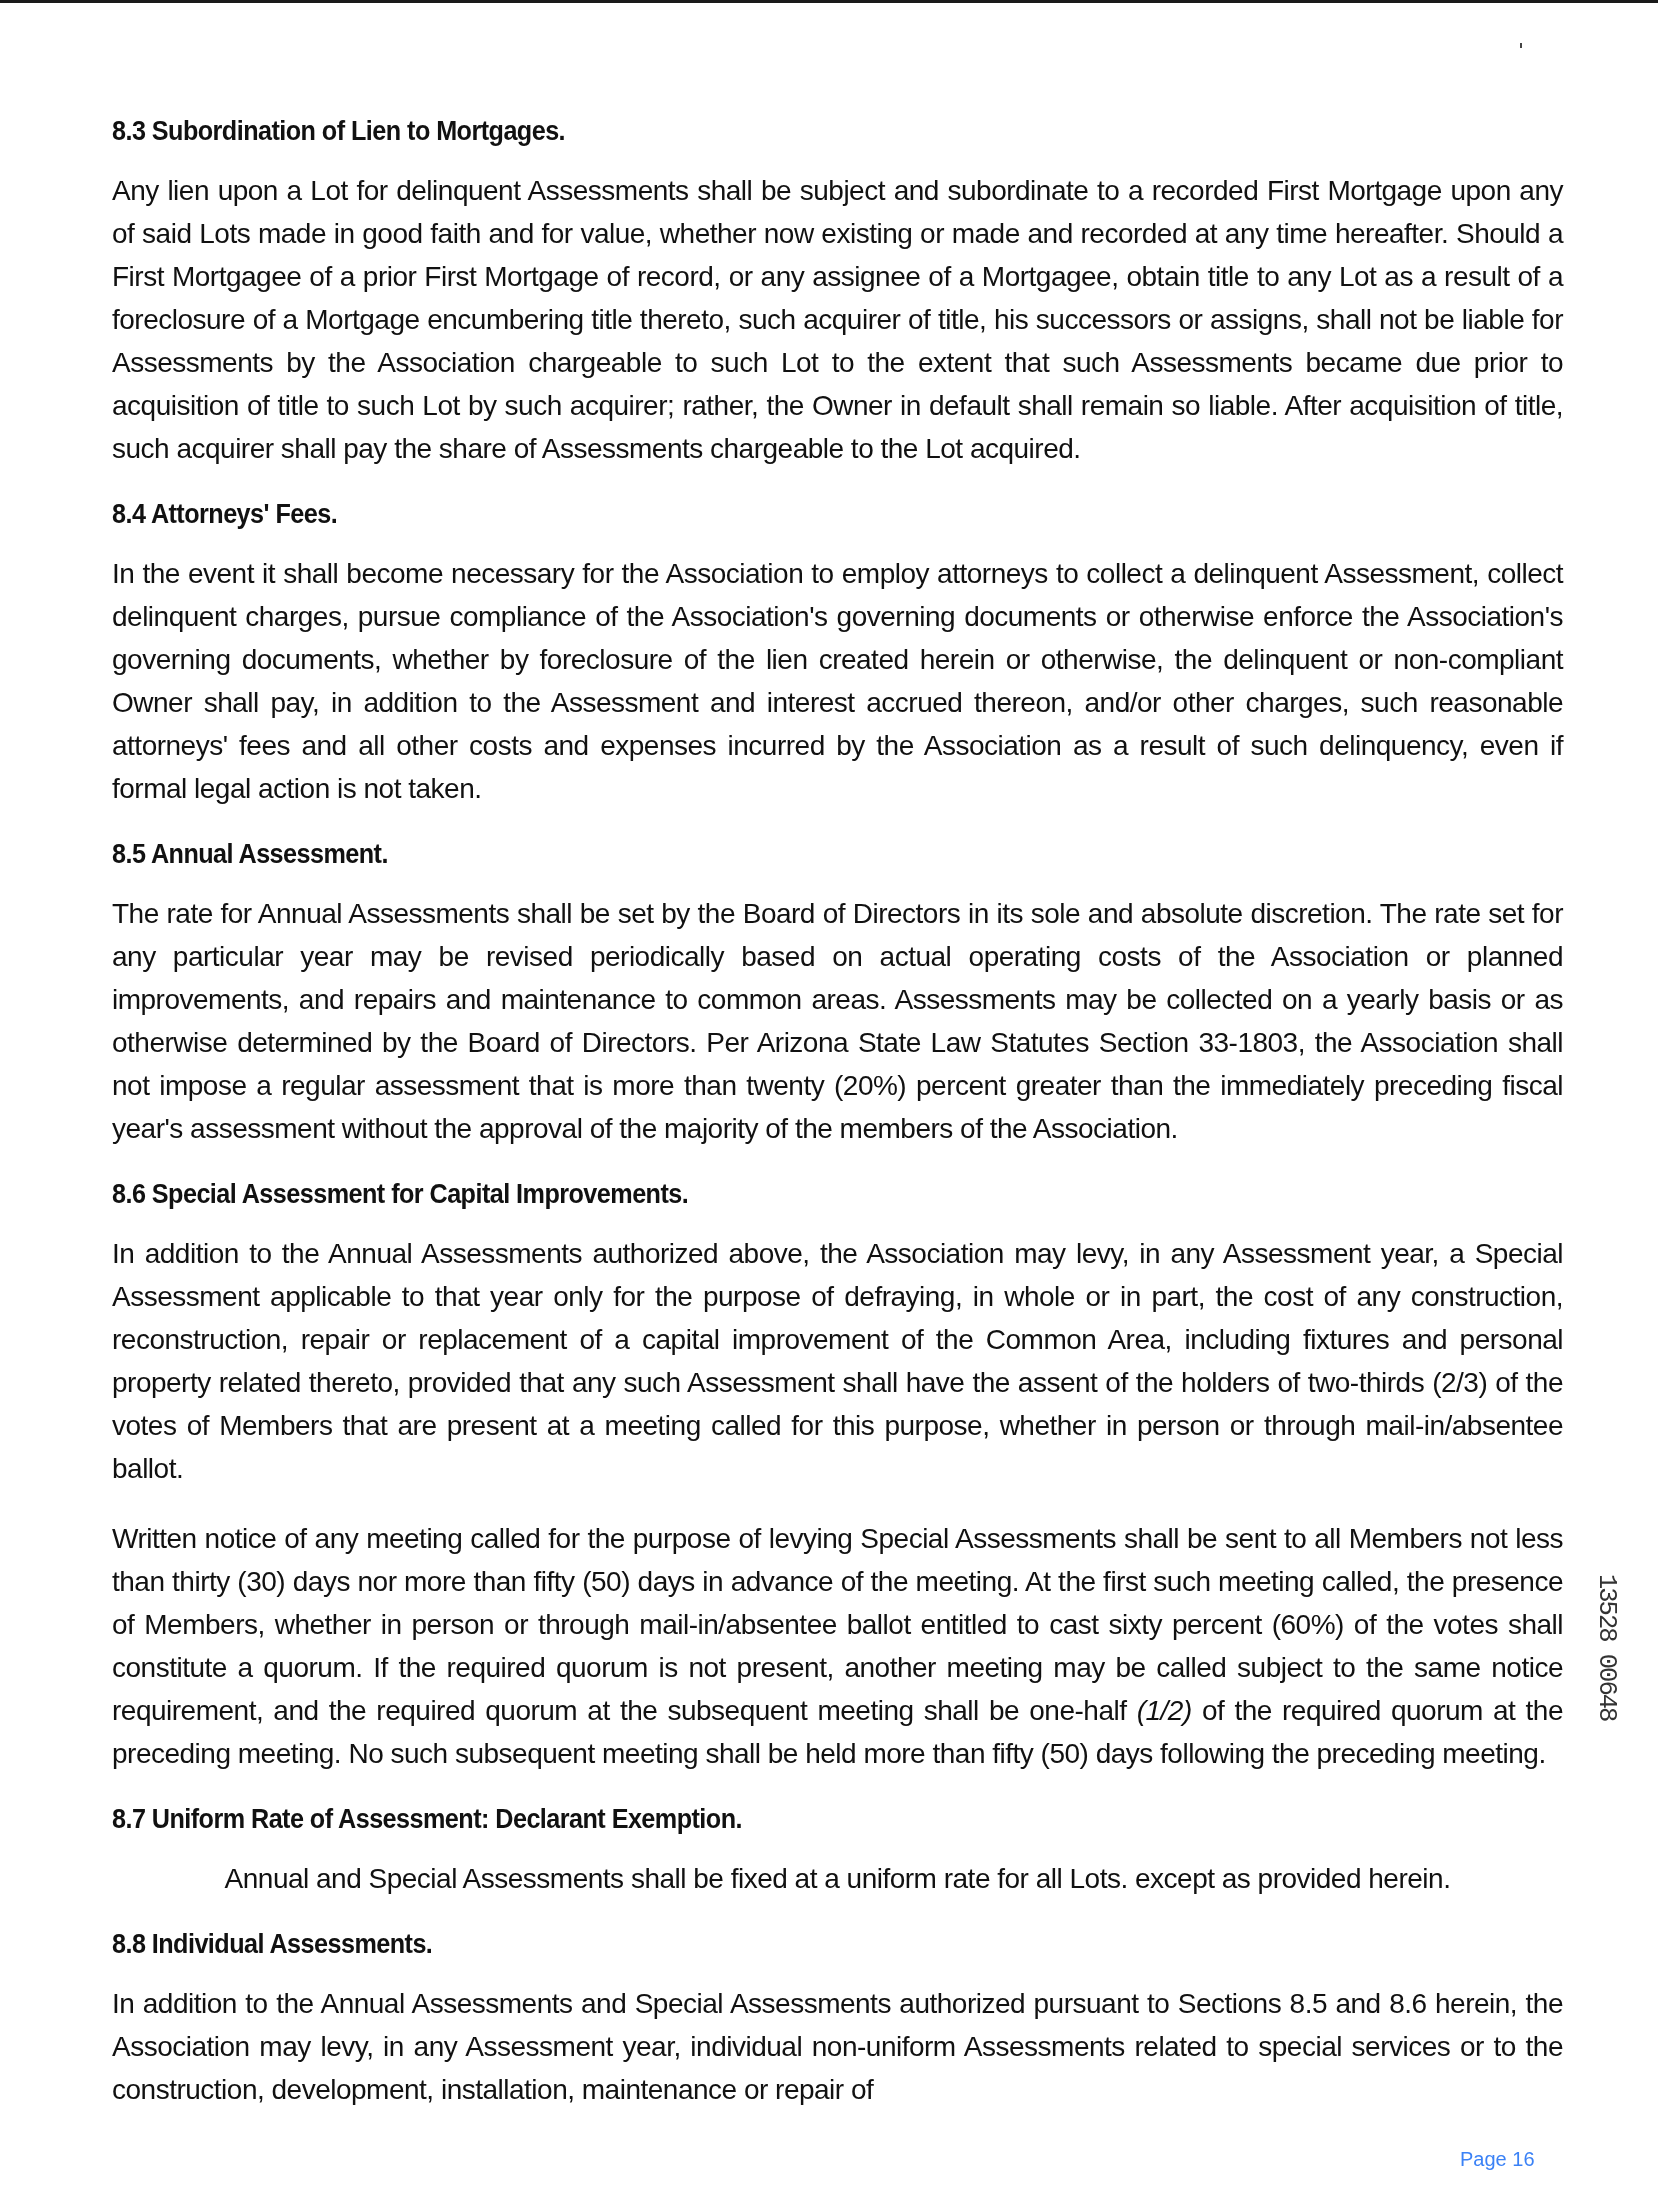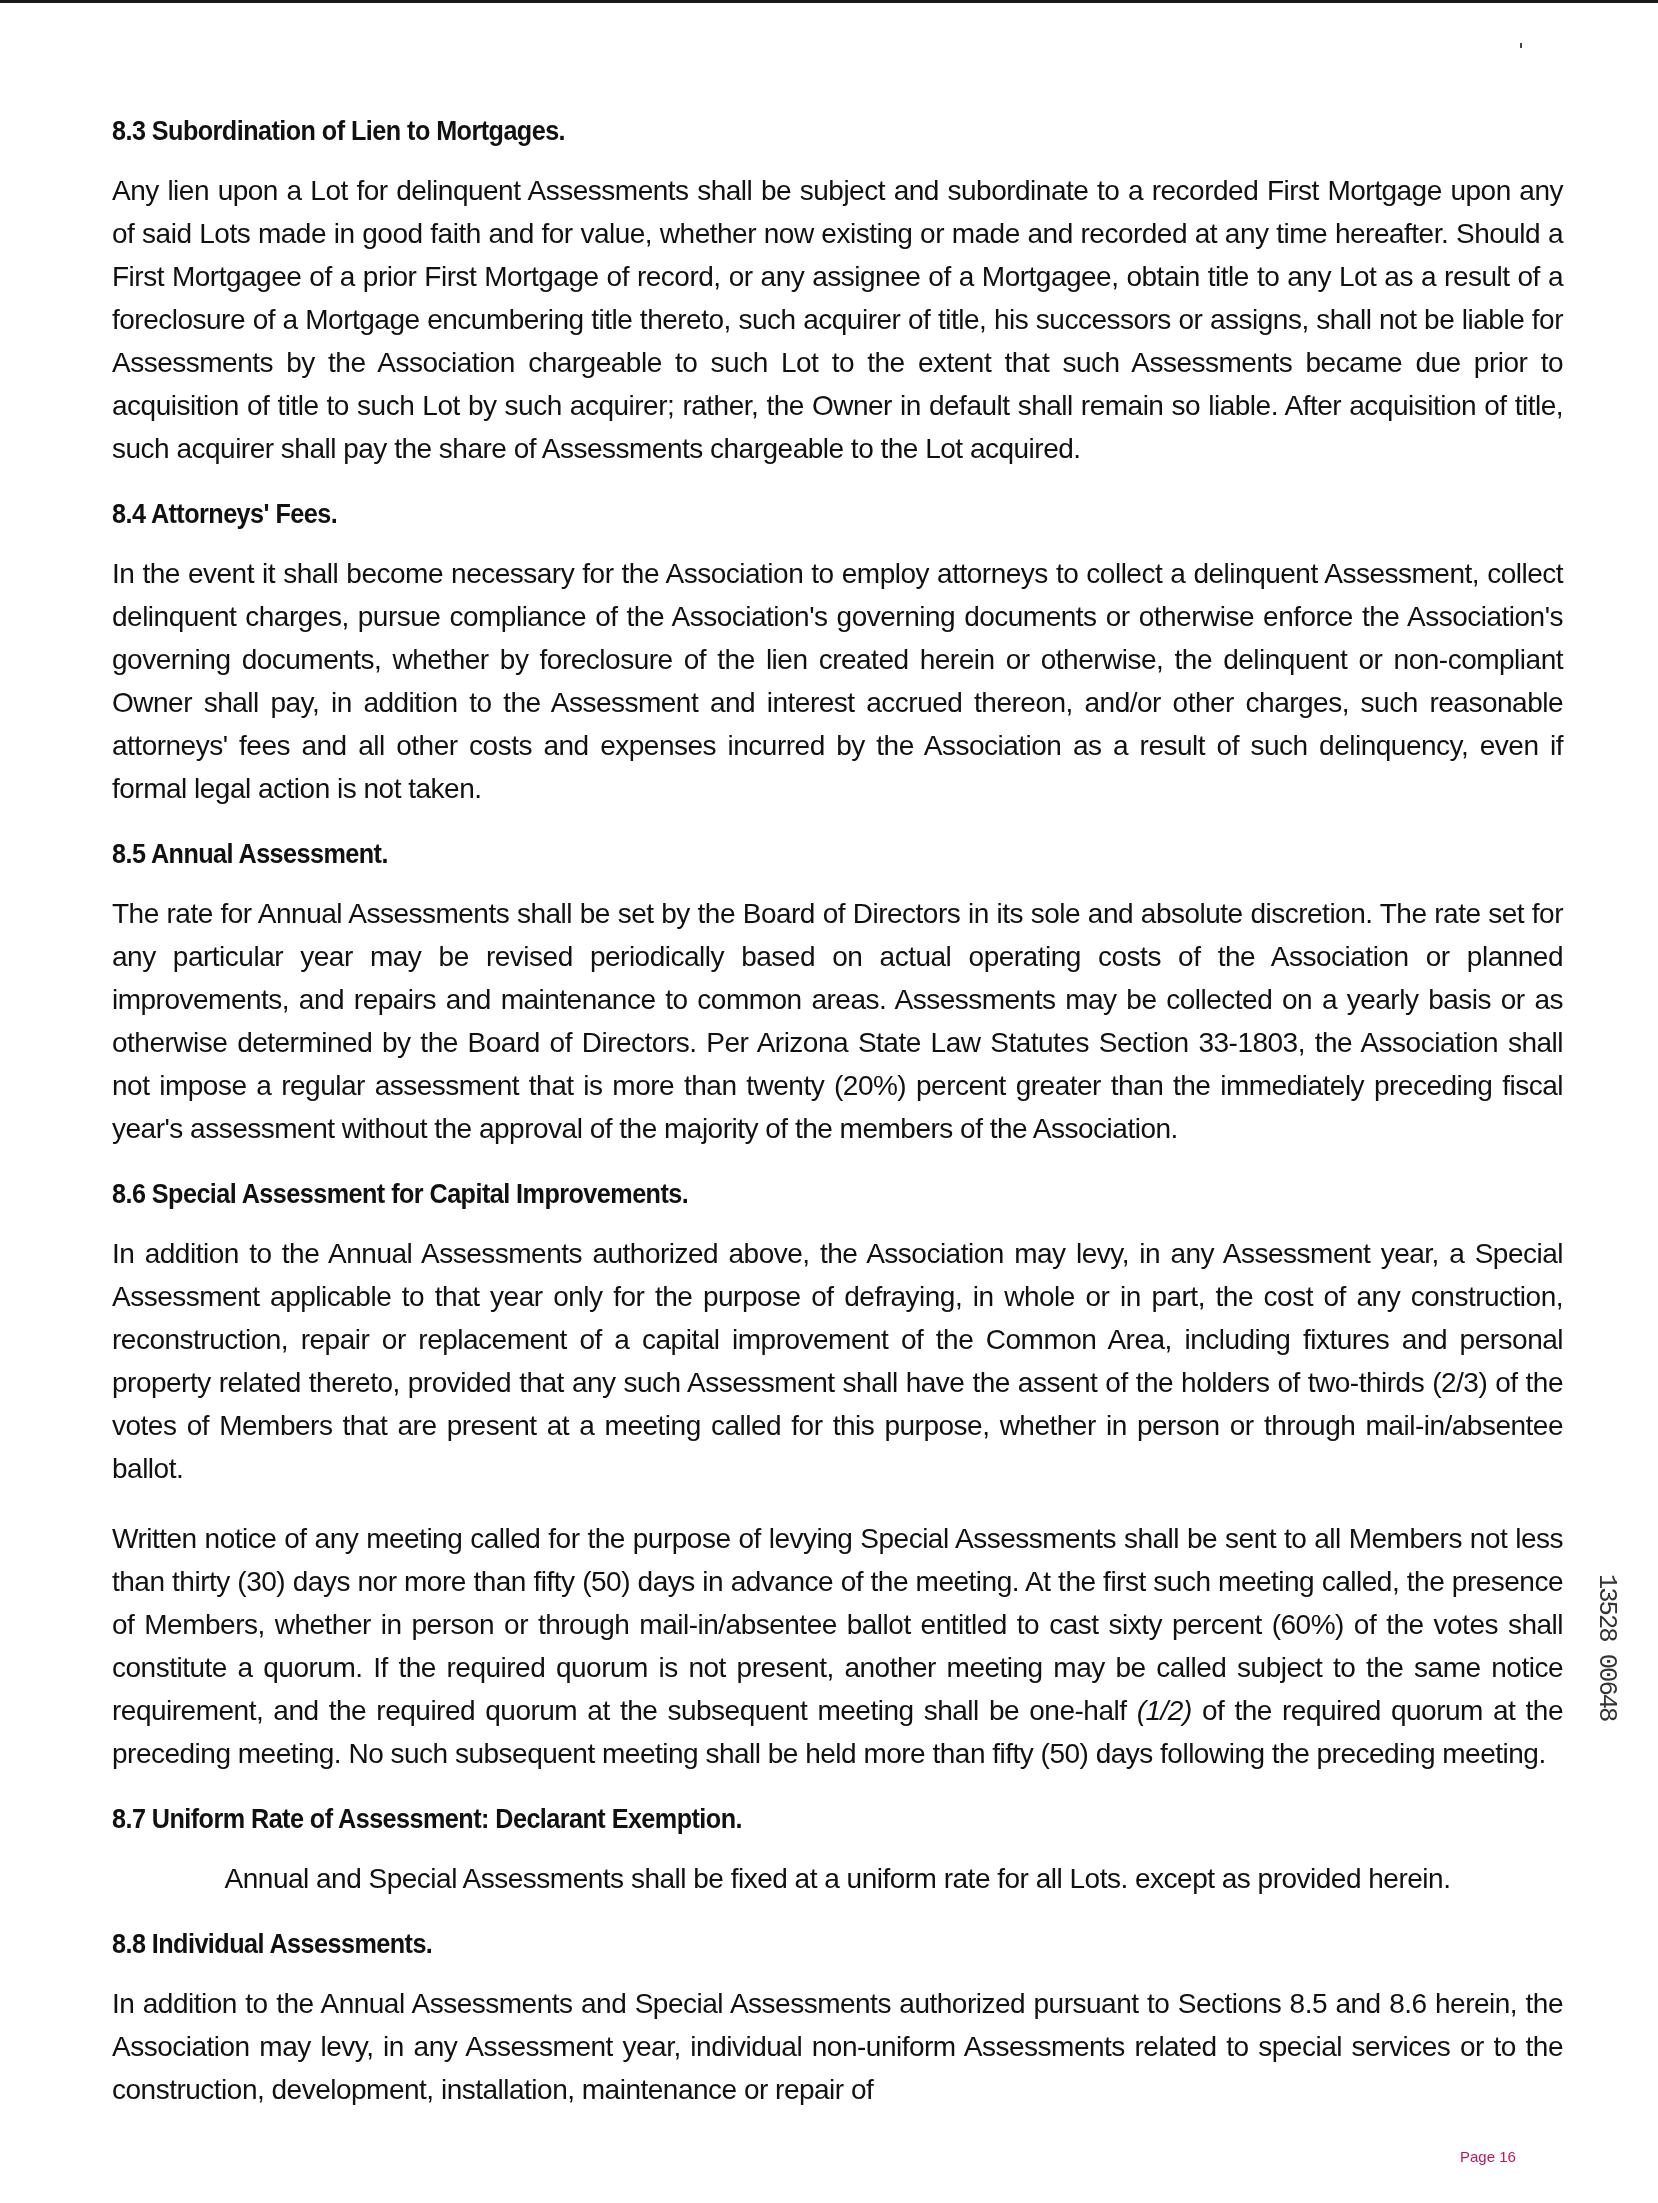--- a/index.html
+++ b/index.html
@@ -24,21 +24,21 @@
     }
     .para em { font-style: italic; }
     .sec { margin-bottom: 25.5px; }
     .stamp {
       position: absolute; left: 1580px; top: 1574px; width: 39px;
       font-family: "Liberation Mono", monospace; font-size: 25.5px; color: #333;
       writing-mode: vertical-rl; letter-spacing: -2px; line-height: 25.5px;
     }
     .page-number {
       position: absolute; left: 1460px; top: 2148px;
-      font-size: 15px; font-weight: normal; color: #be185d;
+      font-size: 20px; font-weight: normal; color: #3b82f6;
     }
     .speck { position: absolute; width: 2px; height: 4.9px; background: #444; }
   </style>
 </head>
 <body>
 
 <div class="top-rule"></div>
 <div class="speck" style="left:1520px;top:43px;"></div>
 
 <div class="content">

